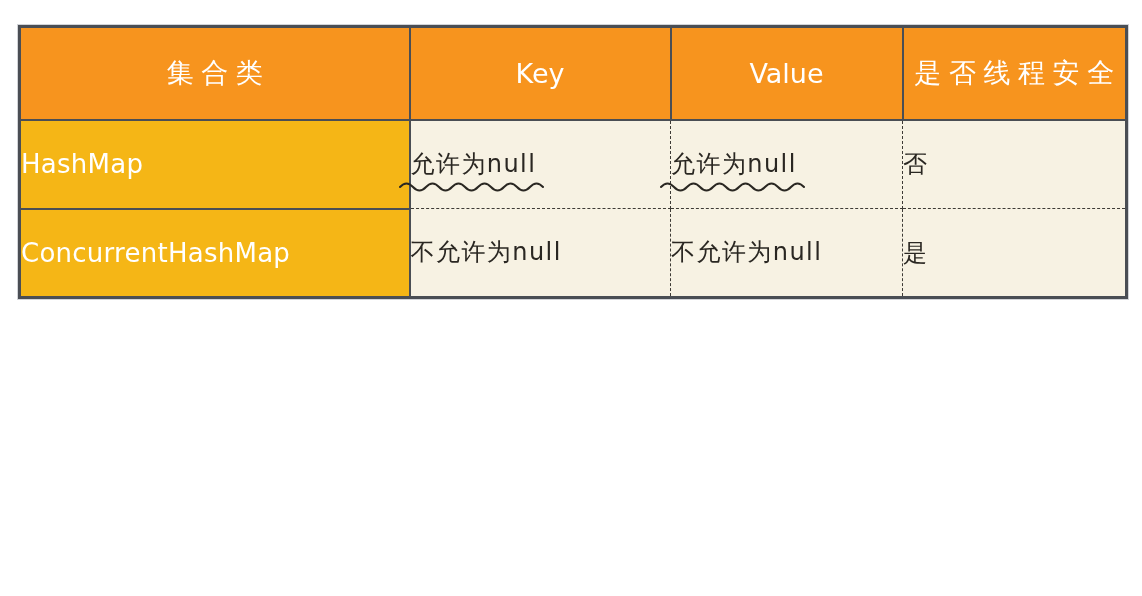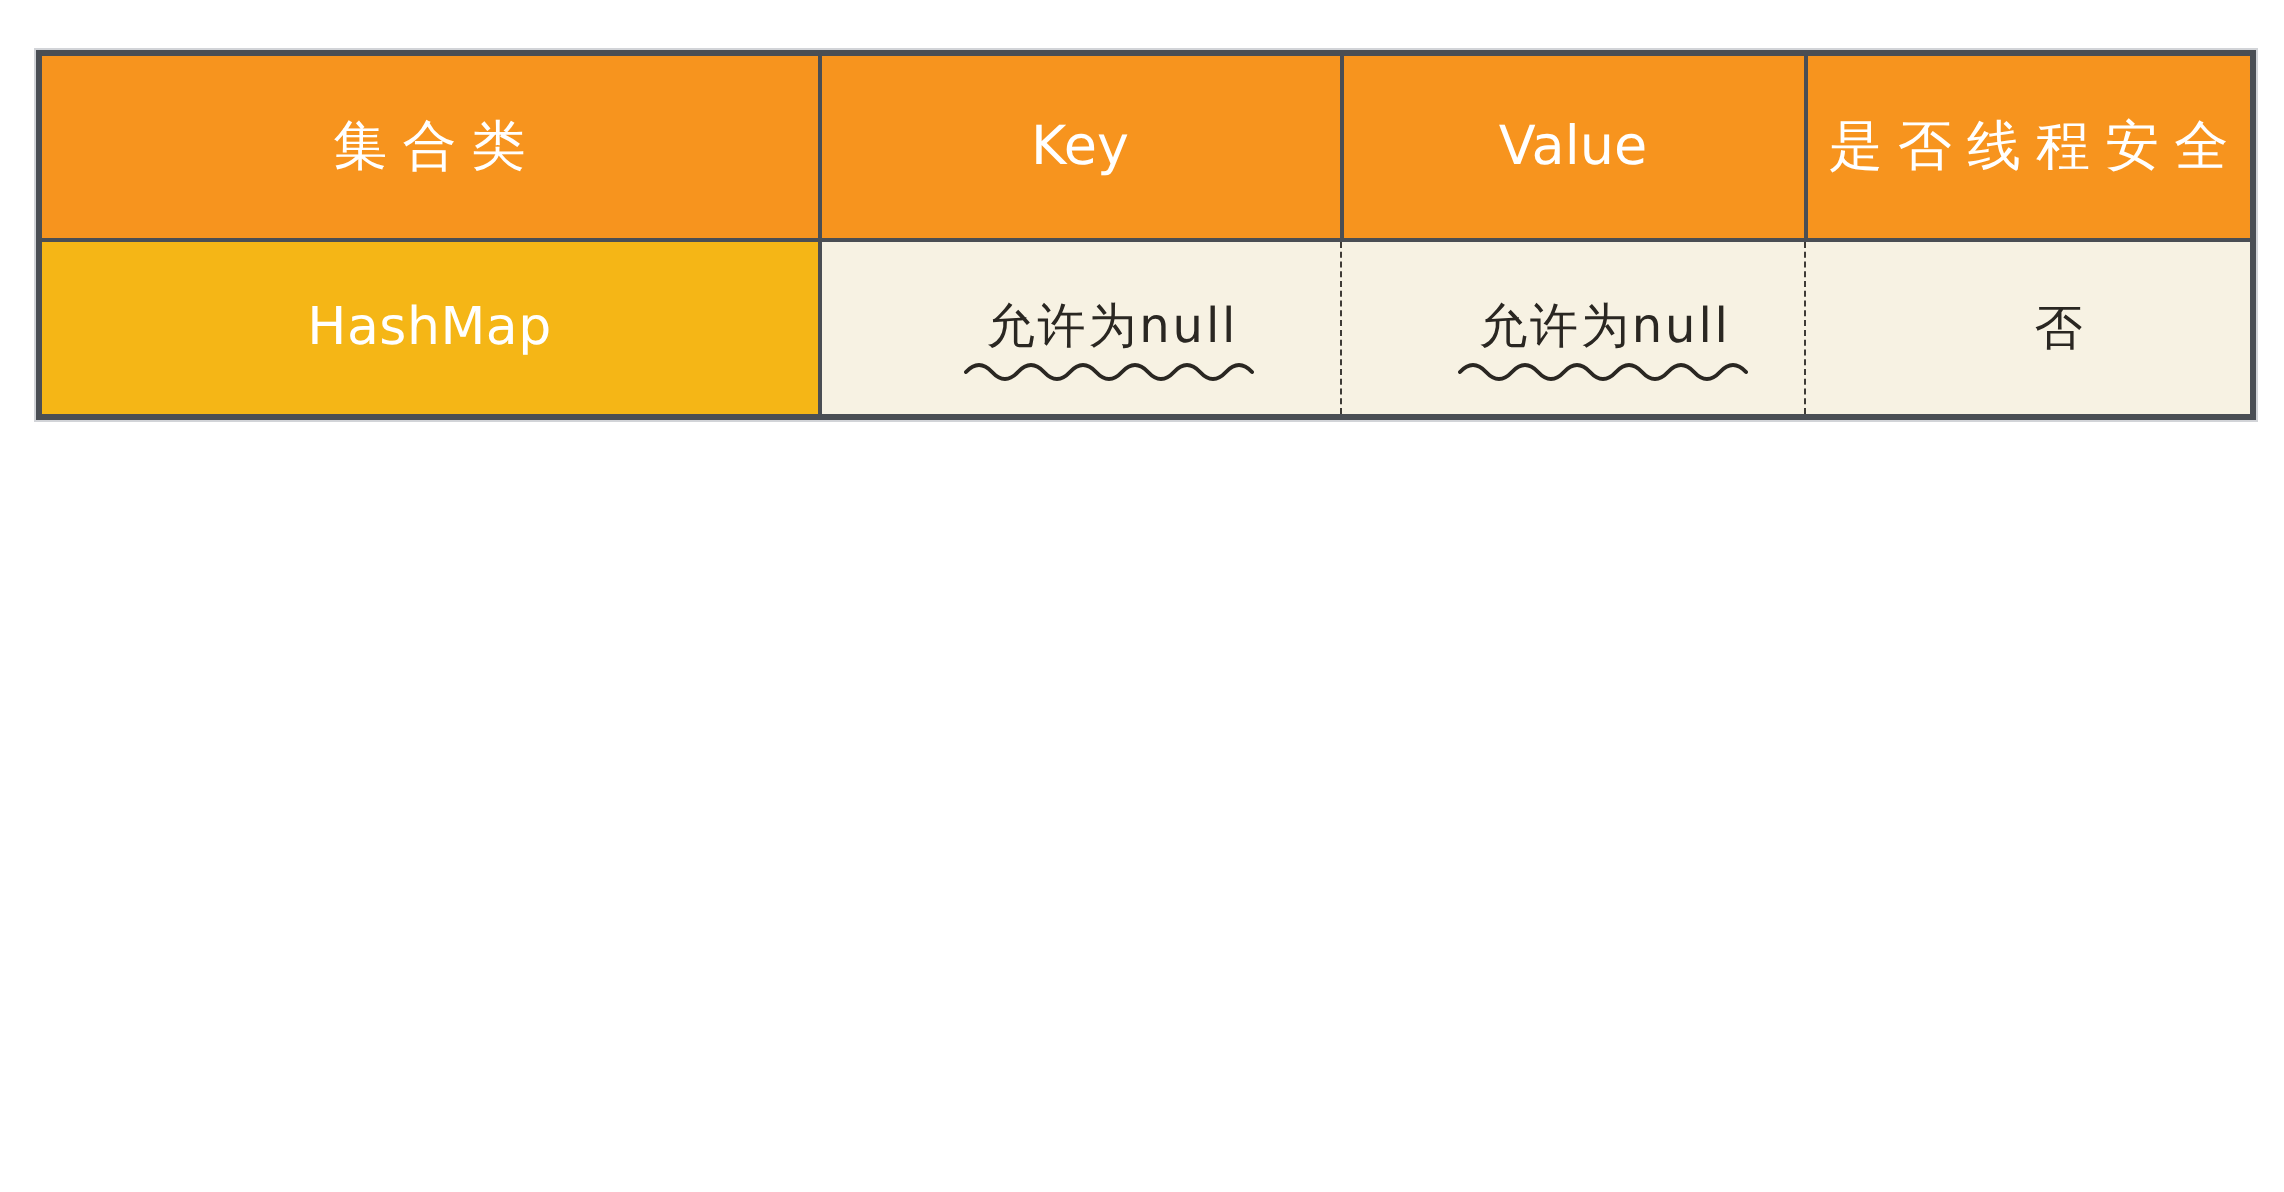--- a/index.html
+++ b/index.html
@@ -36,37 +36,36 @@
     background:var(--header-bg);
     color:var(--header-text);
     font-size:27px;
     font-weight:400;
     border:2px solid var(--border-dark);
     text-align:center;
     vertical-align:middle;
   }
   th.cjk-spaced{letter-spacing:0.28em;text-indent:0.28em;}
   td{
-    text-align:center;
+    text-align:left;
     vertical-align:middle;
     font-size:24px;
   }
   td.name-cell{
     background:var(--first-col-bg);
     color:var(--header-text);
     font-size:26px;
     border:2px solid var(--border-dark);
     letter-spacing:0.01em;
   }
   td.data-cell{
     background:var(--cell-bg);
     color:var(--cell-text);
     border:1.5px dashed var(--dash);
     letter-spacing:0.06em;
-    padding-left:32px;
   }
   .cell-inner{
     position:relative;
     display:inline-block;
     line-height:1.2;
   }
   .wave{
     position:absolute;
     left:50%;
     transform:translateX(-50%);
@@ -111,17 +110,27 @@
         <td class="data-cell">
           <span class="cell-inner"><span>允许为null</span><svg class="wave" width="150" height="12" viewBox="0 0 150 12">
                 <path d="M2 7 Q8.5 0 15 7 T28 7 T41 7 T54 7 T67 7 T80 7 T93 7 T106 7 T119 7 T132 7 T145 7"></path>
               </svg></span>
         </td>
         <td class="data-cell">否</td>
       </tr>
 
 
 
+      <tr>
+        <td class="name-cell">ConcurrentHashMap</td>
+        <td class="data-cell">
+          <span class="cell-inner"><span>不允许为null</span></span>
+        </td>
+        <td class="data-cell">
+          <span class="cell-inner"><span>不允许为null</span></span>
+        </td>
+        <td class="data-cell">是</td>
+      </tr>
 
 
     </tbody>
   </table>
 </div>
 
 </body></html>

